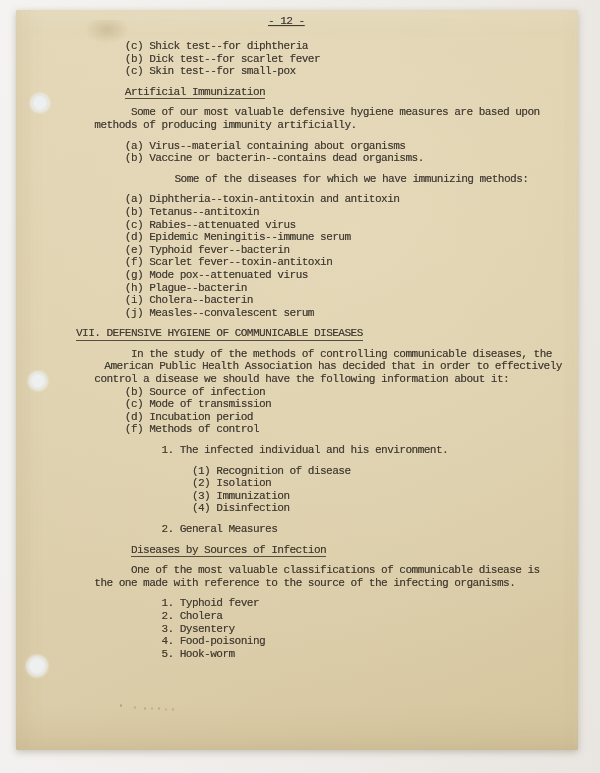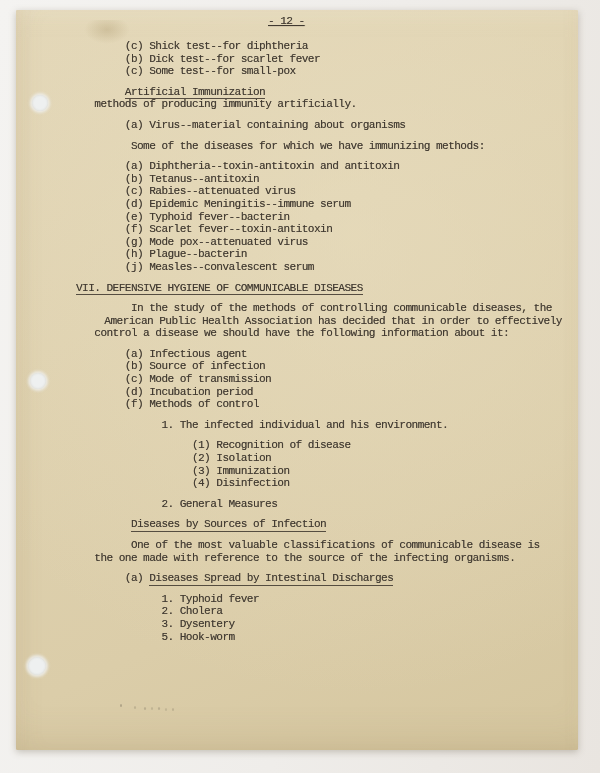--- a/index.html
+++ b/index.html
@@ -87,51 +87,53 @@
     <div class="stain"></div>
     <div class="pencil-smudge"></div>
   </div>
   <div class="punch-hole hole-1"></div>
   <div class="punch-hole hole-2"></div>
   <div class="punch-hole hole-3"></div>
   <div class="page-number ink">- 12 -</div>
   <div class="typed ink" id="typed-content">
       <div class="line" style="padding-left: 48.8px;"><span>(c) Shick test--for diphtheria</span></div>
       <div class="line" style="padding-left: 48.8px;"><span>(b) Dick test--for scarlet fever</span></div>
-      <div class="line" style="padding-left: 48.8px;"><span>(c) Some test--for small-pox</span></div>
+      <div class="line" style="padding-left: 48.8px;"><span>(c) Skin test--for small-pox</span></div>
       <div class="line gap" style="padding-left: 48.8px;"><span class="u">Artificial Immunization</span></div>
+      <div class="line gap" style="padding-left: 54.9px;"><span>Some of our most valuable defensive hygiene measures are based upon</span></div>
       <div class="line" style="padding-left: 18.3px;"><span>methods of producing immunity artificially.</span></div>
       <div class="line gap" style="padding-left: 48.8px;"><span>(a) Virus--material containing about organisms</span></div>
-      <div class="line gap" style="padding-left: 54.9px;"><span>Some of the diseases for which we have immunizing methods:</span></div>
+      <div class="line" style="padding-left: 48.8px;"><span>(b) Vaccine or bacterin--contains dead organisms.</span></div>
+      <div class="line gap" style="padding-left: 54.9px; text-align: center;"><span>Some of the diseases for which we have immunizing methods:</span></div>
       <div class="line gap" style="padding-left: 48.8px;"><span>(a) Diphtheria--toxin-antitoxin and antitoxin</span></div>
       <div class="line" style="padding-left: 48.8px;"><span>(b) Tetanus--antitoxin</span></div>
       <div class="line" style="padding-left: 48.8px;"><span>(c) Rabies--attenuated virus</span></div>
       <div class="line" style="padding-left: 48.8px;"><span>(d) Epidemic Meningitis--immune serum</span></div>
       <div class="line" style="padding-left: 48.8px;"><span>(e) Typhoid fever--bacterin</span></div>
       <div class="line" style="padding-left: 48.8px;"><span>(f) Scarlet fever--toxin-antitoxin</span></div>
       <div class="line" style="padding-left: 48.8px;"><span>(g) Mode pox--attenuated virus</span></div>
       <div class="line" style="padding-left: 48.8px;"><span>(h) Plague--bacterin</span></div>
+      <div class="line" style="padding-left: 48.8px;"><span>(i) Cholera--bacterin</span></div>
       <div class="line" style="padding-left: 48.8px;"><span>(j) Measles--convalescent serum</span></div>
       <div class="line gap" style="padding-left: 0px;"><span class="u">VII. DEFENSIVE HYGIENE OF COMMUNICABLE DISEASES</span></div>
       <div class="line gap" style="padding-left: 54.9px;"><span>In the study of the methods of controlling communicable diseases, the</span></div>
       <div class="line" style="padding-left: 18.3px; text-align: center;"><span>American Public Health Association has decided that in order to effectively</span></div>
       <div class="line" style="padding-left: 18.3px;"><span>control a disease we should have the following information about it:</span></div>
-      <div class="line gap" style="padding-left: 48.8px;"><span>(a) Infectious agent</span></div>
       <div class="line" style="padding-left: 48.8px;"><span>(b) Source of infection</span></div>
       <div class="line" style="padding-left: 48.8px;"><span>(c) Mode of transmission</span></div>
       <div class="line" style="padding-left: 48.8px;"><span>(d) Incubation period</span></div>
       <div class="line" style="padding-left: 48.8px;"><span>(f) Methods of control</span></div>
       <div class="line gap" style="padding-left: 85.4px;"><span>1. The infected individual and his environment.</span></div>
       <div class="line gap" style="padding-left: 115.9px;"><span>(1) Recognition of disease</span></div>
       <div class="line" style="padding-left: 115.9px;"><span>(2) Isolation</span></div>
       <div class="line" style="padding-left: 115.9px;"><span>(3) Immunization</span></div>
       <div class="line" style="padding-left: 115.9px;"><span>(4) Disinfection</span></div>
       <div class="line gap" style="padding-left: 85.4px;"><span>2. General Measures</span></div>
       <div class="line gap" style="padding-left: 54.9px;"><span class="u">Diseases by Sources of Infection</span></div>
       <div class="line gap" style="padding-left: 54.9px;"><span>One of the most valuable classifications of communicable disease is</span></div>
       <div class="line" style="padding-left: 18.3px;"><span>the one made with reference to the source of the infecting organisms.</span></div>
-      <div class="line gap" style="padding-left: 48.8px;"><span>(a) </span><span class="u">Diseases Spread by Intestinal Discharges</span></div>
       <div class="line gap" style="padding-left: 85.4px;"><span>1. Typhoid fever</span></div>
       <div class="line" style="padding-left: 85.4px;"><span>2. Cholera</span></div>
       <div class="line" style="padding-left: 85.4px;"><span>3. Dysentery</span></div>
+      <div class="line" style="padding-left: 85.4px;"><span>4. Food-poisoning</span></div>
       <div class="line" style="padding-left: 85.4px;"><span>5. Hook-worm</span></div>
     </div>
 </div>
 
 </body></html>

